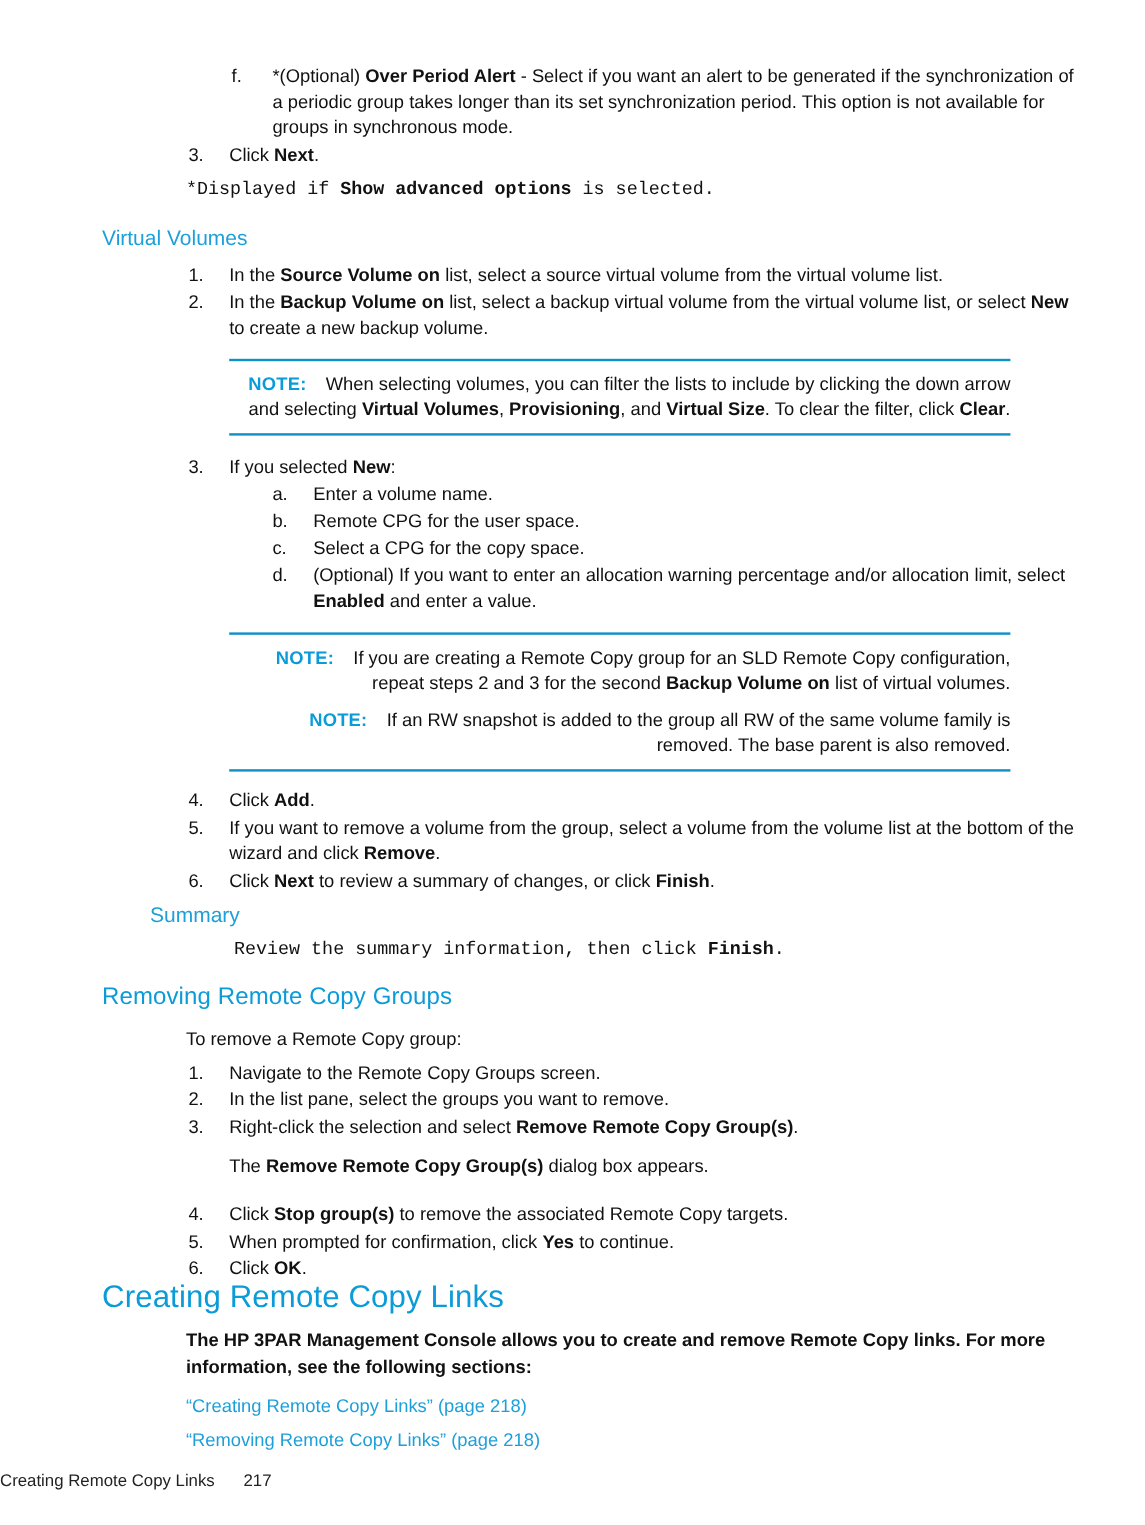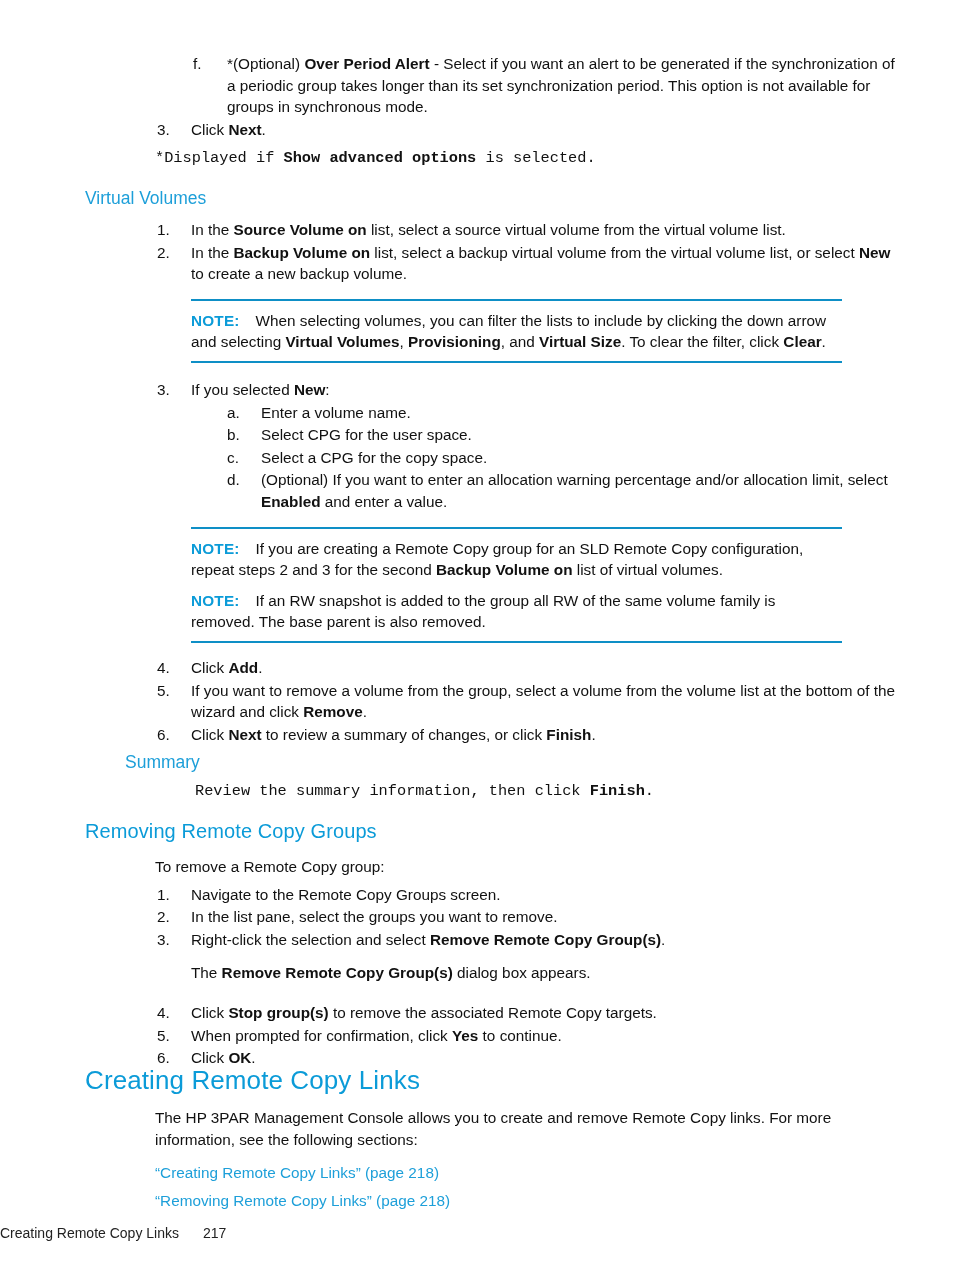--- a/index.html
+++ b/index.html
@@ -81,21 +81,21 @@
   .p-indent2 { margin-left: 191px; }
 
   
   .note-block {
     margin-left: 191px;
     margin-right: 56px;
     border-top: 2px solid #0e8fc6;
     border-bottom: 2px solid #0e8fc6;
     padding: 9px 0 8px 0;
   }
-  .note-para { margin: 0; }
+  .note-para { margin: 0; text-align: right; }
   .note-para + .note-para { margin-top: 9px; }
   .note-label {
     color: #0b9bd8;
     font-weight: bold;
     letter-spacing: 0.2px;
   }
   .note-gap { display: inline-block; width: 16px; }
 
   
   .xref {
@@ -169,21 +169,21 @@
         <span class="marker body-text">3.</span>
         <span class="body-text"><span>If you selected </span><b>New</b><span>:</span></span>
 
         <ol class="olist list-l2" style="margin-top:1px;">
           <li>
             <span class="marker body-text">a.</span>
             <span class="body-text">Enter a volume name.</span>
           </li>
           <li>
             <span class="marker body-text">b.</span>
-            <span class="body-text">Select CPG for the user space.</span>
+            <span class="body-text">Remote CPG for the user space.</span>
           </li>
           <li>
             <span class="marker body-text">c.</span>
             <span class="body-text">Select a CPG for the copy space.</span>
           </li>
           <li>
             <span class="marker body-text">d.</span>
             <span class="body-text"><span>(Optional) If you want to enter an allocation warning percentage and/or allocation limit, select </span><b>Enabled</b><span> and enter a value.</span></span>
           </li>
         </ol>
@@ -250,21 +250,21 @@
       <li>
         <span class="marker body-text">6.</span>
         <span class="body-text"><span>Click </span><b>OK</b><span>.</span></span>
       </li>
     </ol>
   </div>
 
   <div style="position:absolute; left:0; top:1065px; right:56px;">
     <h1 class="h1" style="margin-left:85px;">Creating Remote Copy Links</h1>
 
-    <p class="body-text p-indent mt12" style="margin-bottom:0;">The HP 3PAR Management Console allows you to create and remove Remote Copy links. For more information, see the following sections:</p>
+    <p class="body-text p-indent mt12" style="margin-bottom:0;font-weight:bold;">The HP 3PAR Management Console allows you to create and remove Remote Copy links. For more information, see the following sections:</p>
 
     <div class="p-indent mt12">
       <a class="xref body-text" href="#">“Creating Remote Copy Links” (page 218)</a>
       <a class="xref body-text mt6" href="#">“Removing Remote Copy Links” (page 218)</a>
     </div>
   </div>
 
   <div class="footer">
     <span>Creating Remote Copy Links</span>
     <span class="pageno">217</span>

